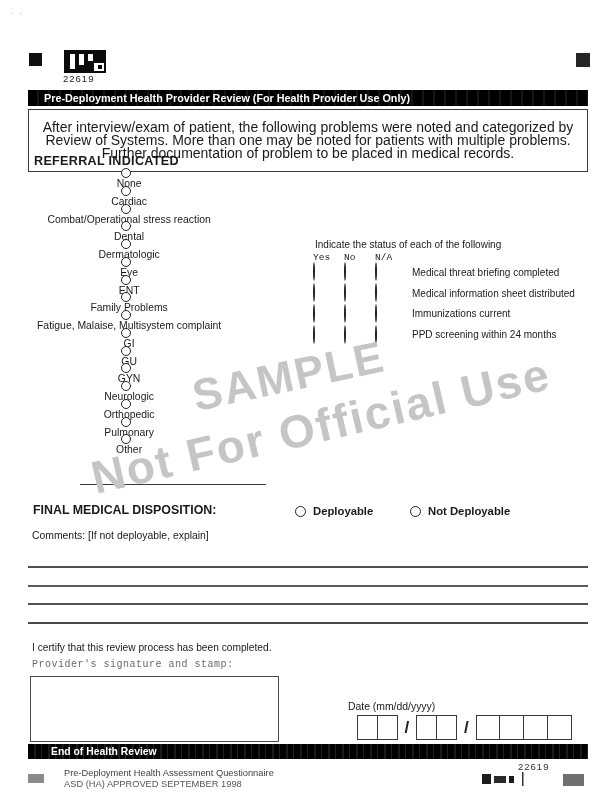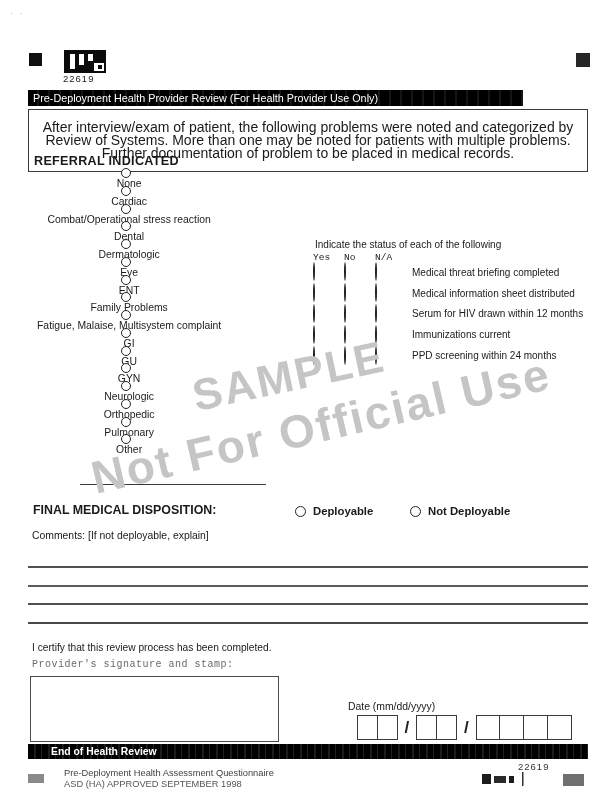--- a/index.html
+++ b/index.html
@@ -10,23 +10,23 @@
   .mark{position:absolute;background:#161616;}
   .mark-tl{left:29px;top:53px;width:13px;height:13px;background:#101010;}
   .mark-tr{left:576px;top:53px;width:14px;height:14px;background:#262626;}
   .mark-bl{left:28px;top:774px;width:16px;height:9px;background:#8a8a8a;}
   .mark-br{left:563px;top:774px;width:21px;height:12px;background:#6f6f6f;}
   .corner-dot{position:absolute;left:10px;top:8px;color:#b5b5b5;font-size:9px;letter-spacing:2px;}
 
   .barcode-top{position:absolute;left:64px;top:50px;}
   .formnum-top{position:absolute;left:63px;top:73px;font-size:9.5px;letter-spacing:1px;color:#222;}
 
-  .header-bar{position:absolute;left:28px;top:90px;width:495px;height:16px;background:#000;
+  .header-bar{position:absolute;left:28px;top:90px;width:560px;height:16px;background:#000;
       background-image:repeating-linear-gradient(90deg,#000 0 9px,#151515 9px 11px);
-      color:#fff;font-weight:normal;font-size:10.8px;line-height:16px;padding-left:5px;box-sizing:border-box;}
+      color:#fff;font-weight:bold;font-size:10.8px;line-height:16px;padding-left:16px;box-sizing:border-box;}
 
   .instruction-box{position:absolute;left:28px;top:109px;width:560px;box-sizing:border-box;
       border:1.5px solid #3c3c3c;text-align:center;font-size:14px;line-height:13px;padding:11px 8px;}
 
   .referral-title{position:absolute;left:34px;top:154px;font-weight:bold;font-size:12.6px;letter-spacing:.3px;}
   .referral-list{position:absolute;left:30px;top:168px;}
   .ref-item{display:flex;align-items:center;height:17.75px;flex-direction:column;}
   .radio{width:8px;height:8px;border:1.2px solid #222;border-radius:50%;background:#fff;flex:0 0 auto;}
   .ref-label{margin-left:7px;font-size:10.4px;}
   .other-line{position:absolute;left:80px;top:484px;width:186px;border-bottom:1.6px solid #3a3a3a;}
@@ -196,26 +196,20 @@
       <div class="status-row">
       <span class="scell"><span class="radio"></span></span>
       <span class="scell"><span class="radio"></span></span>
       <span class="scell"><span class="radio"></span></span>
       <span class="status-label">Medical information sheet distributed</span>
     </div>
       <div class="status-row">
       <span class="scell"><span class="radio"></span></span>
       <span class="scell"><span class="radio"></span></span>
       <span class="scell"><span class="radio"></span></span>
-      <span class="status-label">Serum for HIV drawn within 12 months</span>
-    </div>
-      <div class="status-row">
-      <span class="scell"><span class="radio"></span></span>
-      <span class="scell"><span class="radio"></span></span>
-      <span class="scell"><span class="radio"></span></span>
       <span class="status-label">Immunizations current</span>
     </div>
       <div class="status-row">
       <span class="scell"><span class="radio"></span></span>
       <span class="scell"><span class="radio"></span></span>
       <span class="scell"><span class="radio"></span></span>
       <span class="status-label">PPD screening within 24 months</span>
     </div>
     </div>
 

